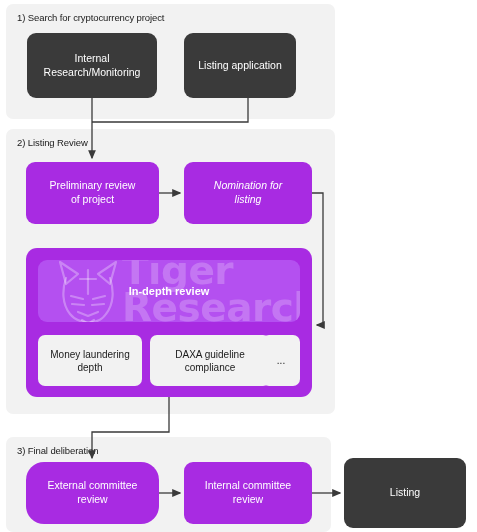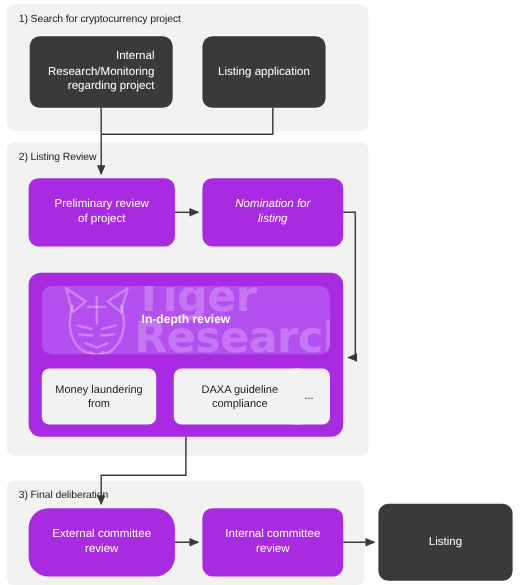--- a/index.html
+++ b/index.html
@@ -52,21 +52,21 @@
     color: #ffffff;
     line-height: 1.32;
     box-sizing: border-box;
     padding: 2px 6px;
   }
   .node .txt { display: block; }
   .node-dark   { background: #3a3a3a; font-size: 10.5px; }
   .node-purple { background: #a82be2; font-size: 10.5px; }
 
   
-  #node-internal-research { left: 27px;  top: 33px; width: 130px; height: 65px; text-align: right; }
+  #node-internal-research { left: 27px;  top: 33px; width: 130px; height: 65px; }
   #node-listing-app       { left: 184px; top: 33px; width: 112px; height: 65px; }
 
   
   #node-preliminary { left: 26px;  top: 162px; width: 133px; height: 62px; }
   #node-nomination  { left: 184px; top: 162px; width: 128px; height: 62px; font-style: italic; }
 
   
   #group-indepth {
     position: absolute;
     left: 26px;
@@ -126,21 +126,21 @@
     align-items: center;
     justify-content: center;
     text-align: center;
     color: #1a1a1a;
     font-size: 10px;
     line-height: 1.3;
     box-sizing: border-box;
     padding: 2px 4px;
   }
   #sub-money { left: 12px;  top: 87px; width: 104px; height: 51px; }
-  #sub-daxa  { left: 132px; top: 87px; width: 120px; height: 51px; }
+  #sub-daxa  { left: 124px; top: 87px; width: 120px; height: 51px; }
   #sub-more  { left: 236px; top: 87px; width: 38px;  height: 51px; font-size: 10px; }
 
   
   #node-external { left: 26px;  top: 462px; width: 133px; height: 62px; border-radius: 18px; }
   #node-internal { left: 184px; top: 462px; width: 128px; height: 62px; }
   #node-listing  { left: 344px; top: 458px; width: 122px; height: 70px; }
 
   
   #connectors {
     position: absolute;
@@ -157,21 +157,20 @@
 <div id="canvas">
 
   <div class="section" id="section-1">
     <div class="section-label">1) Search for cryptocurrency project</div>
   </div>
 
   <div class="node node-dark" id="node-internal-research">
     <span class="txt">
         <div>Internal</div>
         <div>Research/Monitoring</div>
-        <div>regarding project</div>
       </span>
   </div>
 
   <div class="node node-dark" id="node-listing-app">
     <span class="txt">
         <div>Listing application</div>
       </span>
   </div>
 
   <div class="section" id="section-2">
@@ -217,21 +216,21 @@
           <div>Research</div>
         </div>
       </div>
 
       <span class="txt">In-depth review</span>
     </div>
 
     <div class="subnode" id="sub-money">
       <span>
           <div>Money laundering</div>
-          <div>from</div>
+          <div>depth</div>
         </span>
     </div>
     <div class="subnode" id="sub-daxa">
       <span>
           <div>DAXA guideline</div>
           <div>compliance</div>
         </span>
     </div>
     <div class="subnode" id="sub-more">
       <span>...</span>

